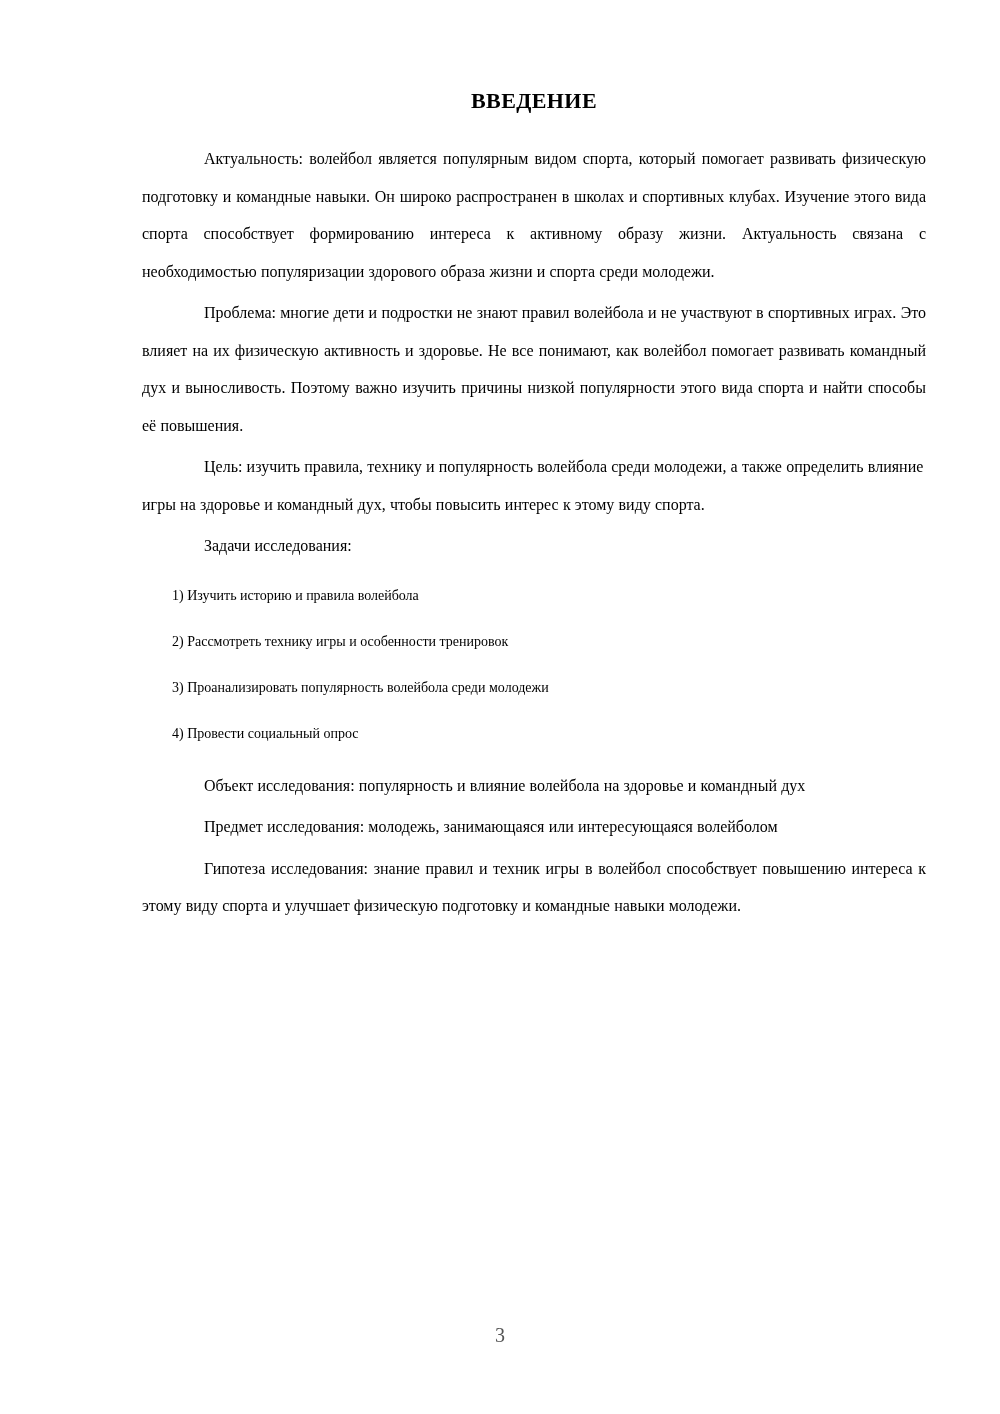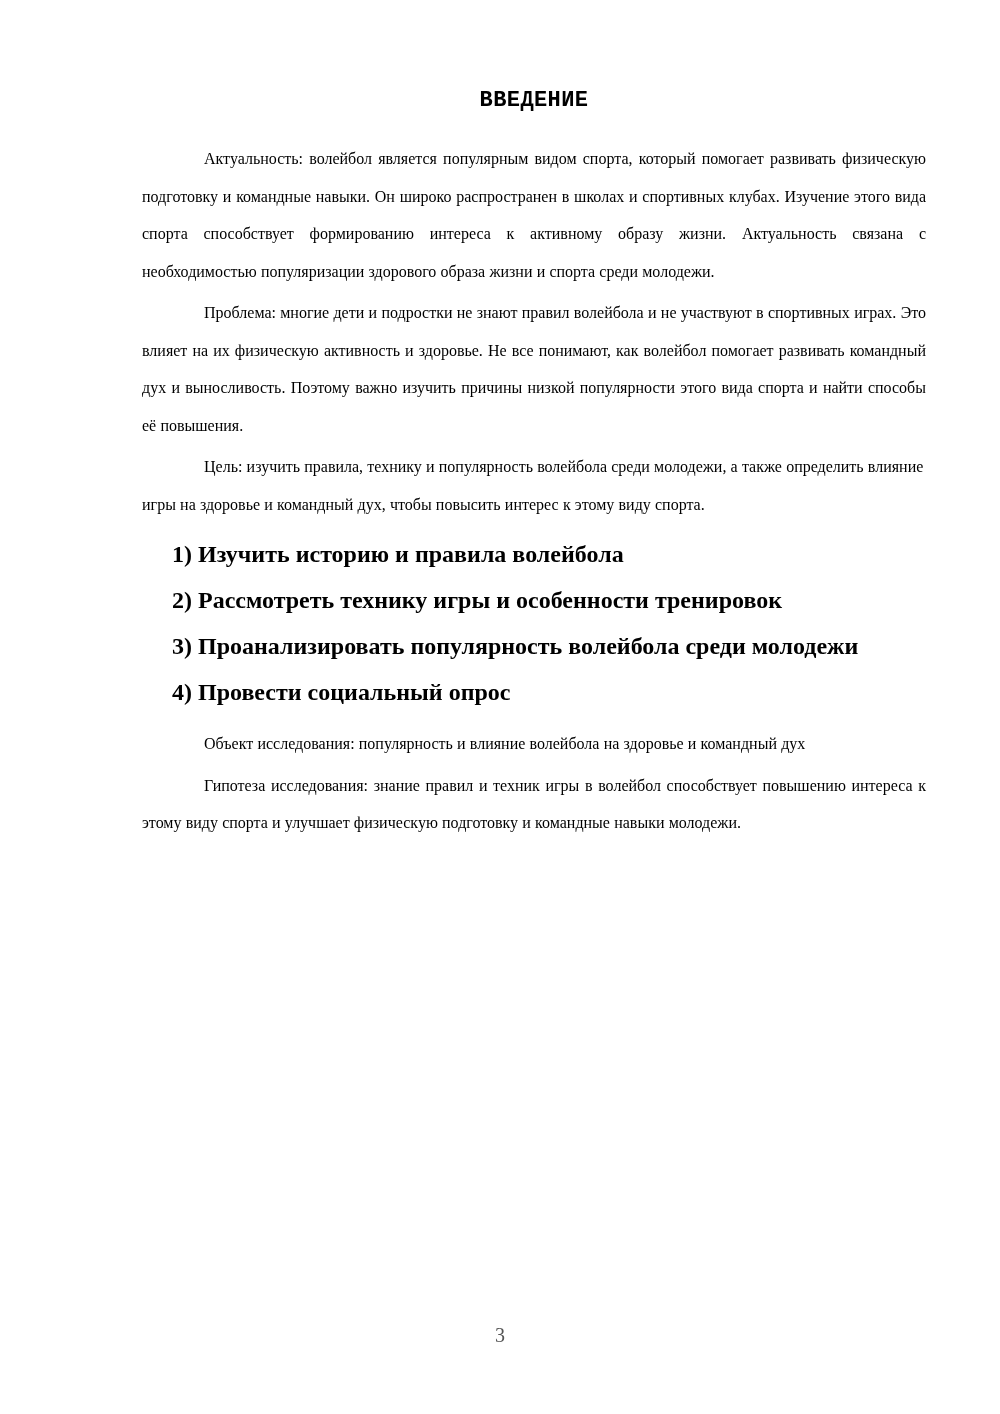--- a/index.html
+++ b/index.html
@@ -27,47 +27,45 @@
     top: 88px;
     width: 792px;
   }
   .doc-title {
     font-size: 22px;
     font-weight: bold;
     text-align: center;
     letter-spacing: 0.4px;
     margin: 0 0 26px 0;
     line-height: 1.2;
-    font-family: Liberation Mono, monospace;
   }
   .para {
     font-size: 16px;
     line-height: 37.5px;
     text-align: justify;
     text-justify: inter-word;
     text-indent: 62px;
     margin: 4px;
     hyphens: none;
     word-spacing: 0.2px;
   }
   .para.last-short {
     text-align: left;
   }
   .task-list {
     list-style: none;
     margin: 8px 0 10px 0;
     padding: 0;
   }
   .task-item {
-    font-size: 24px;
+    font-size: 14px;
     line-height: 46px;
     text-align: left;
     margin: 0;
     padding-left: 34px;
-    font-weight: bold;
   }
   .page-number {
     position: absolute;
     left: 0;
     right: 0;
     top: 1325px;
     text-align: center;
     font-size: 20px;
     color: #555555;
     line-height: 1;
@@ -81,30 +79,32 @@
   <div class="content">
 
     <h1 class="doc-title">ВВЕДЕНИЕ</h1>
 
     <p class="para">Актуальность: волейбол является популярным видом спорта, который помогает развивать физическую подготовку и командные навыки. Он широко распространен в школах и спортивных клубах. Изучение этого вида спорта способствует формированию интереса к активному образу жизни. Актуальность связана с необходимостью популяризации здорового образа жизни и спорта среди молодежи.</p>
 
     <p class="para">Проблема: многие дети и подростки не знают правил волейбола и не участвуют в спортивных играх. Это влияет на их физическую активность и здоровье. Не все понимают, как волейбол помогает развивать командный дух и выносливость. Поэтому важно изучить причины низкой популярности этого вида спорта и найти способы её повышения.</p>
 
     <p class="para last-short">Цель: изучить правила, технику и популярность волейбола среди молодежи, а также определить влияние игры на здоровье и командный дух, чтобы повысить интерес к этому виду спорта.</p>
 
+    <p class="para last-short">Задачи исследования:</p>
 
     <ul class="task-list">
       <li class="task-item">1) Изучить историю и правила волейбола</li>
       <li class="task-item">2) Рассмотреть технику игры и особенности тренировок</li>
       <li class="task-item">3) Проанализировать популярность волейбола среди молодежи</li>
       <li class="task-item">4) Провести социальный опрос</li>
     </ul>
 
     <p class="para">Объект исследования: популярность и влияние волейбола на здоровье и командный дух</p>
 
+    <p class="para">Предмет исследования: молодежь, занимающаяся или интересующаяся волейболом</p>
 
     <p class="para">Гипотеза исследования: знание правил и техник игры в волейбол способствует повышению интереса к этому виду спорта и улучшает физическую подготовку и командные навыки молодежи.</p>
 
 
   </div>
 
   <div class="page-number">3</div>
 
 </div>
 

